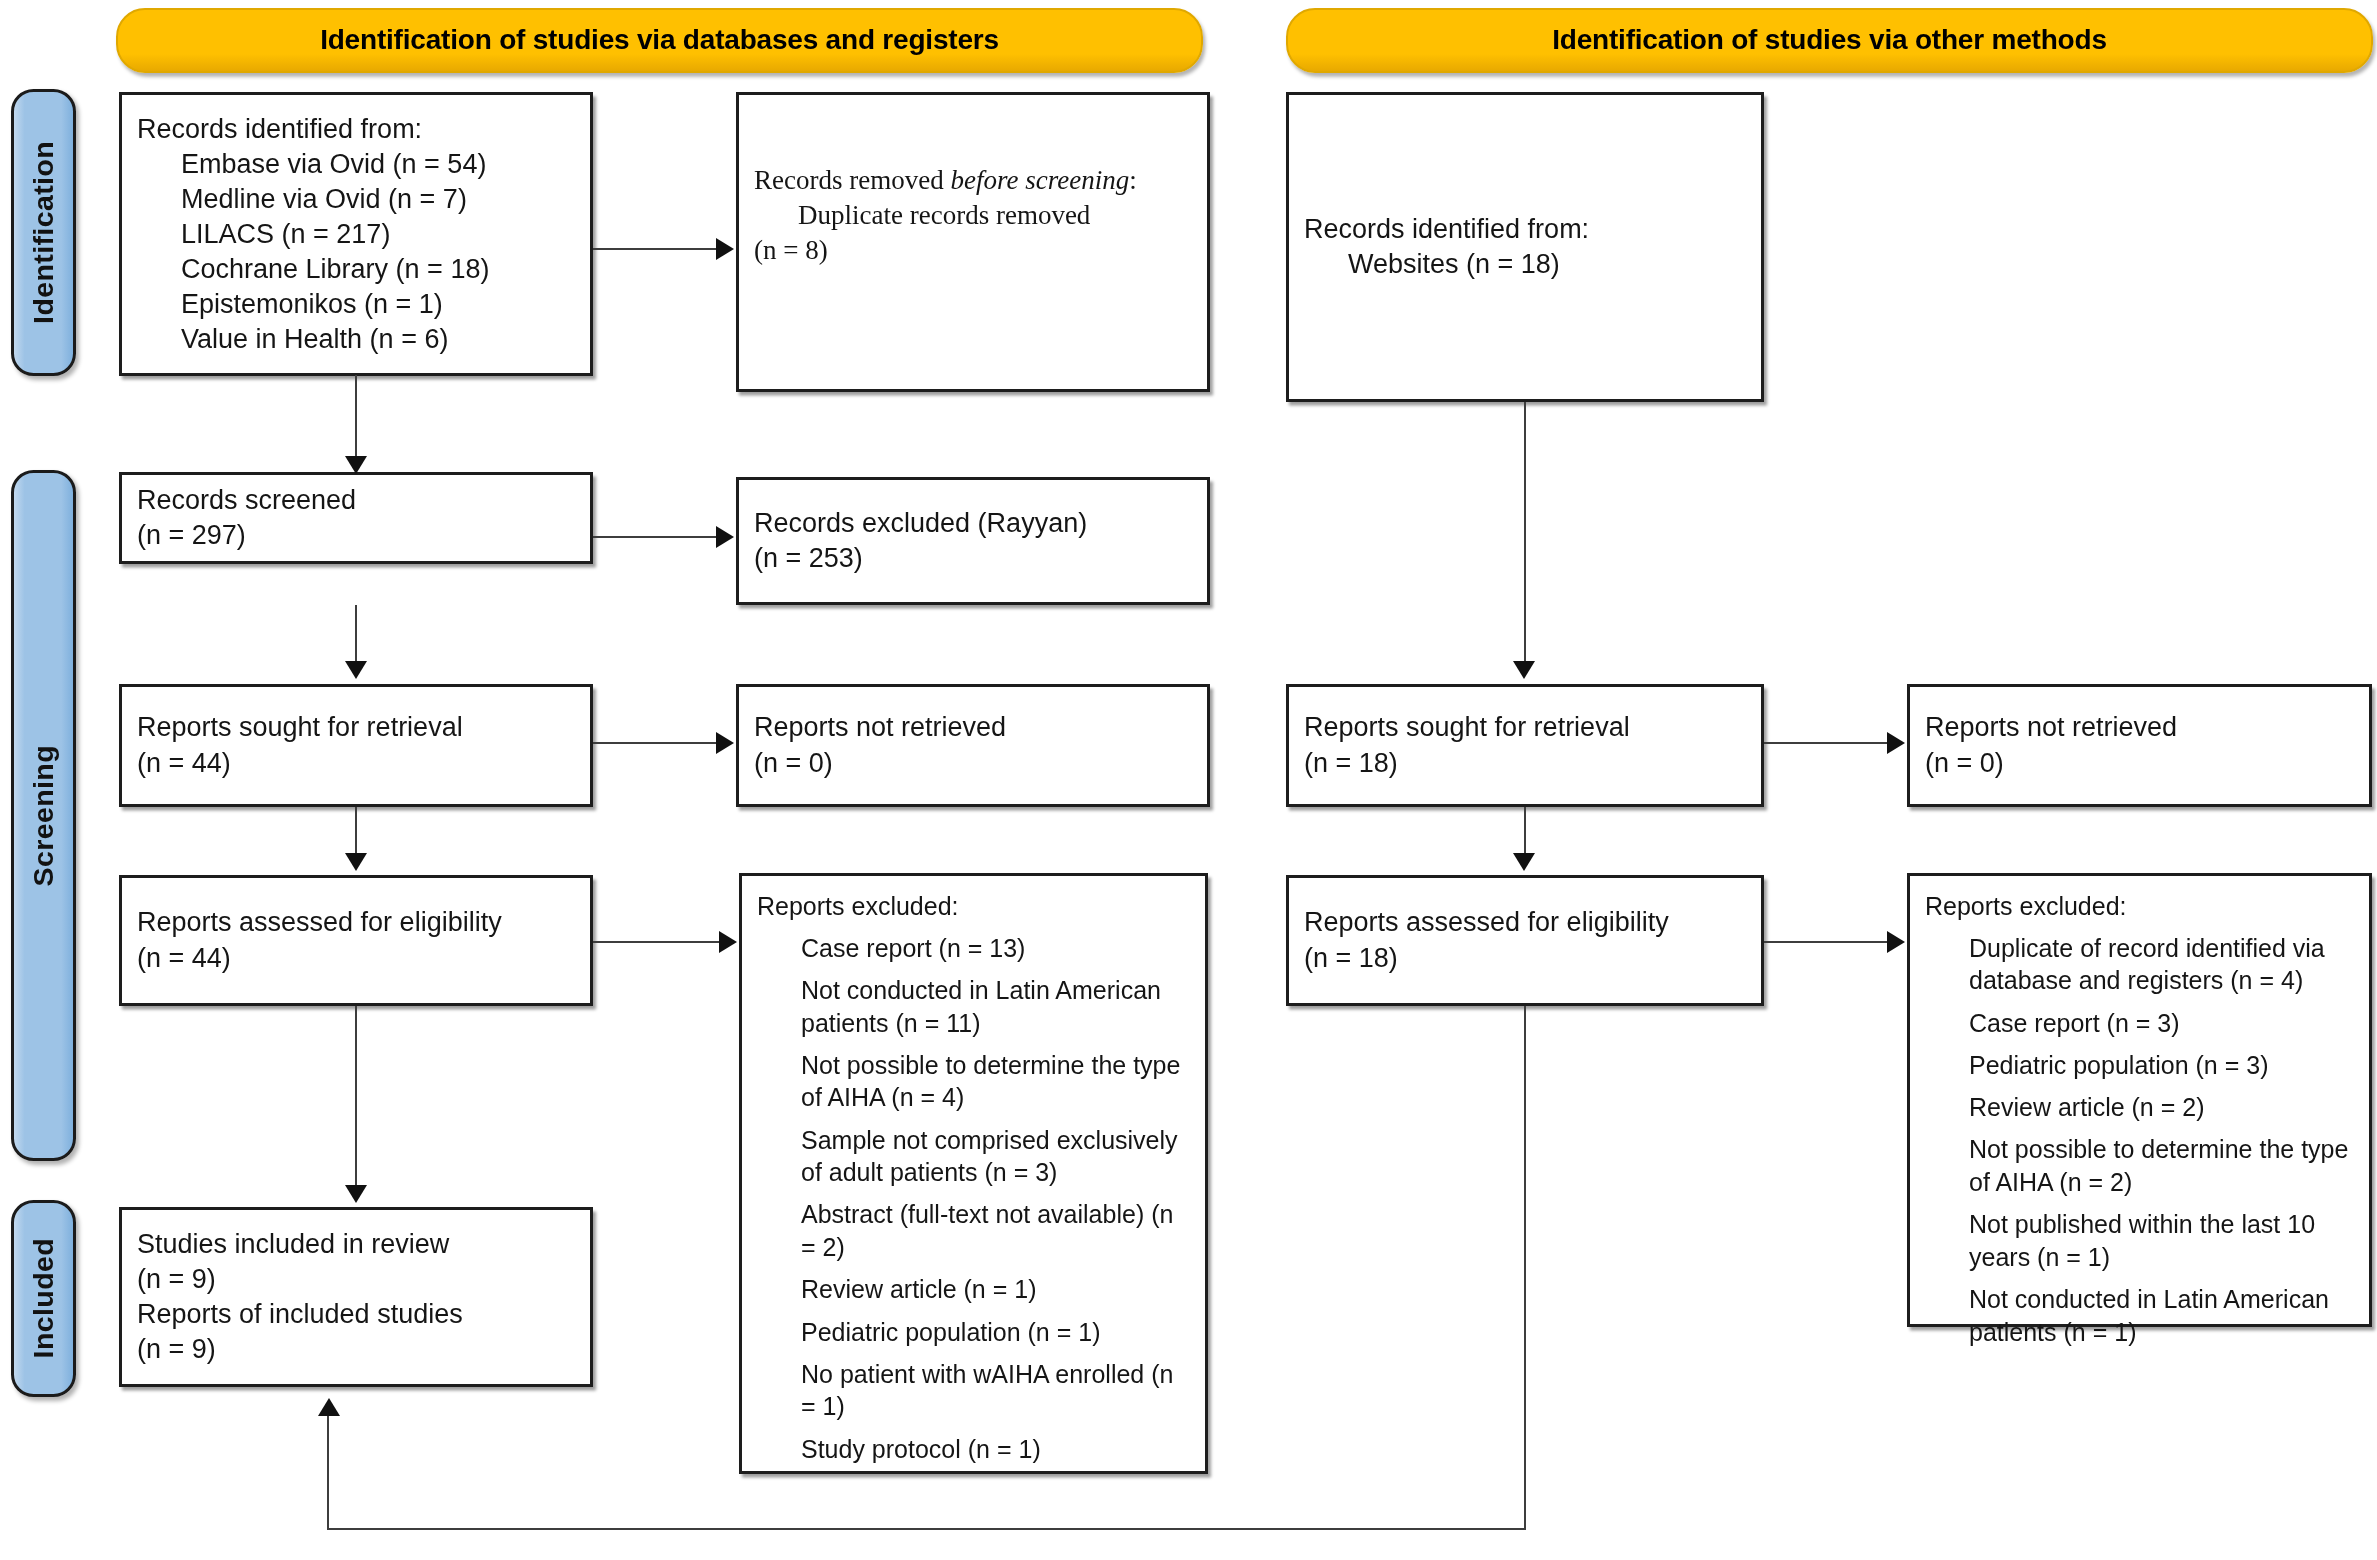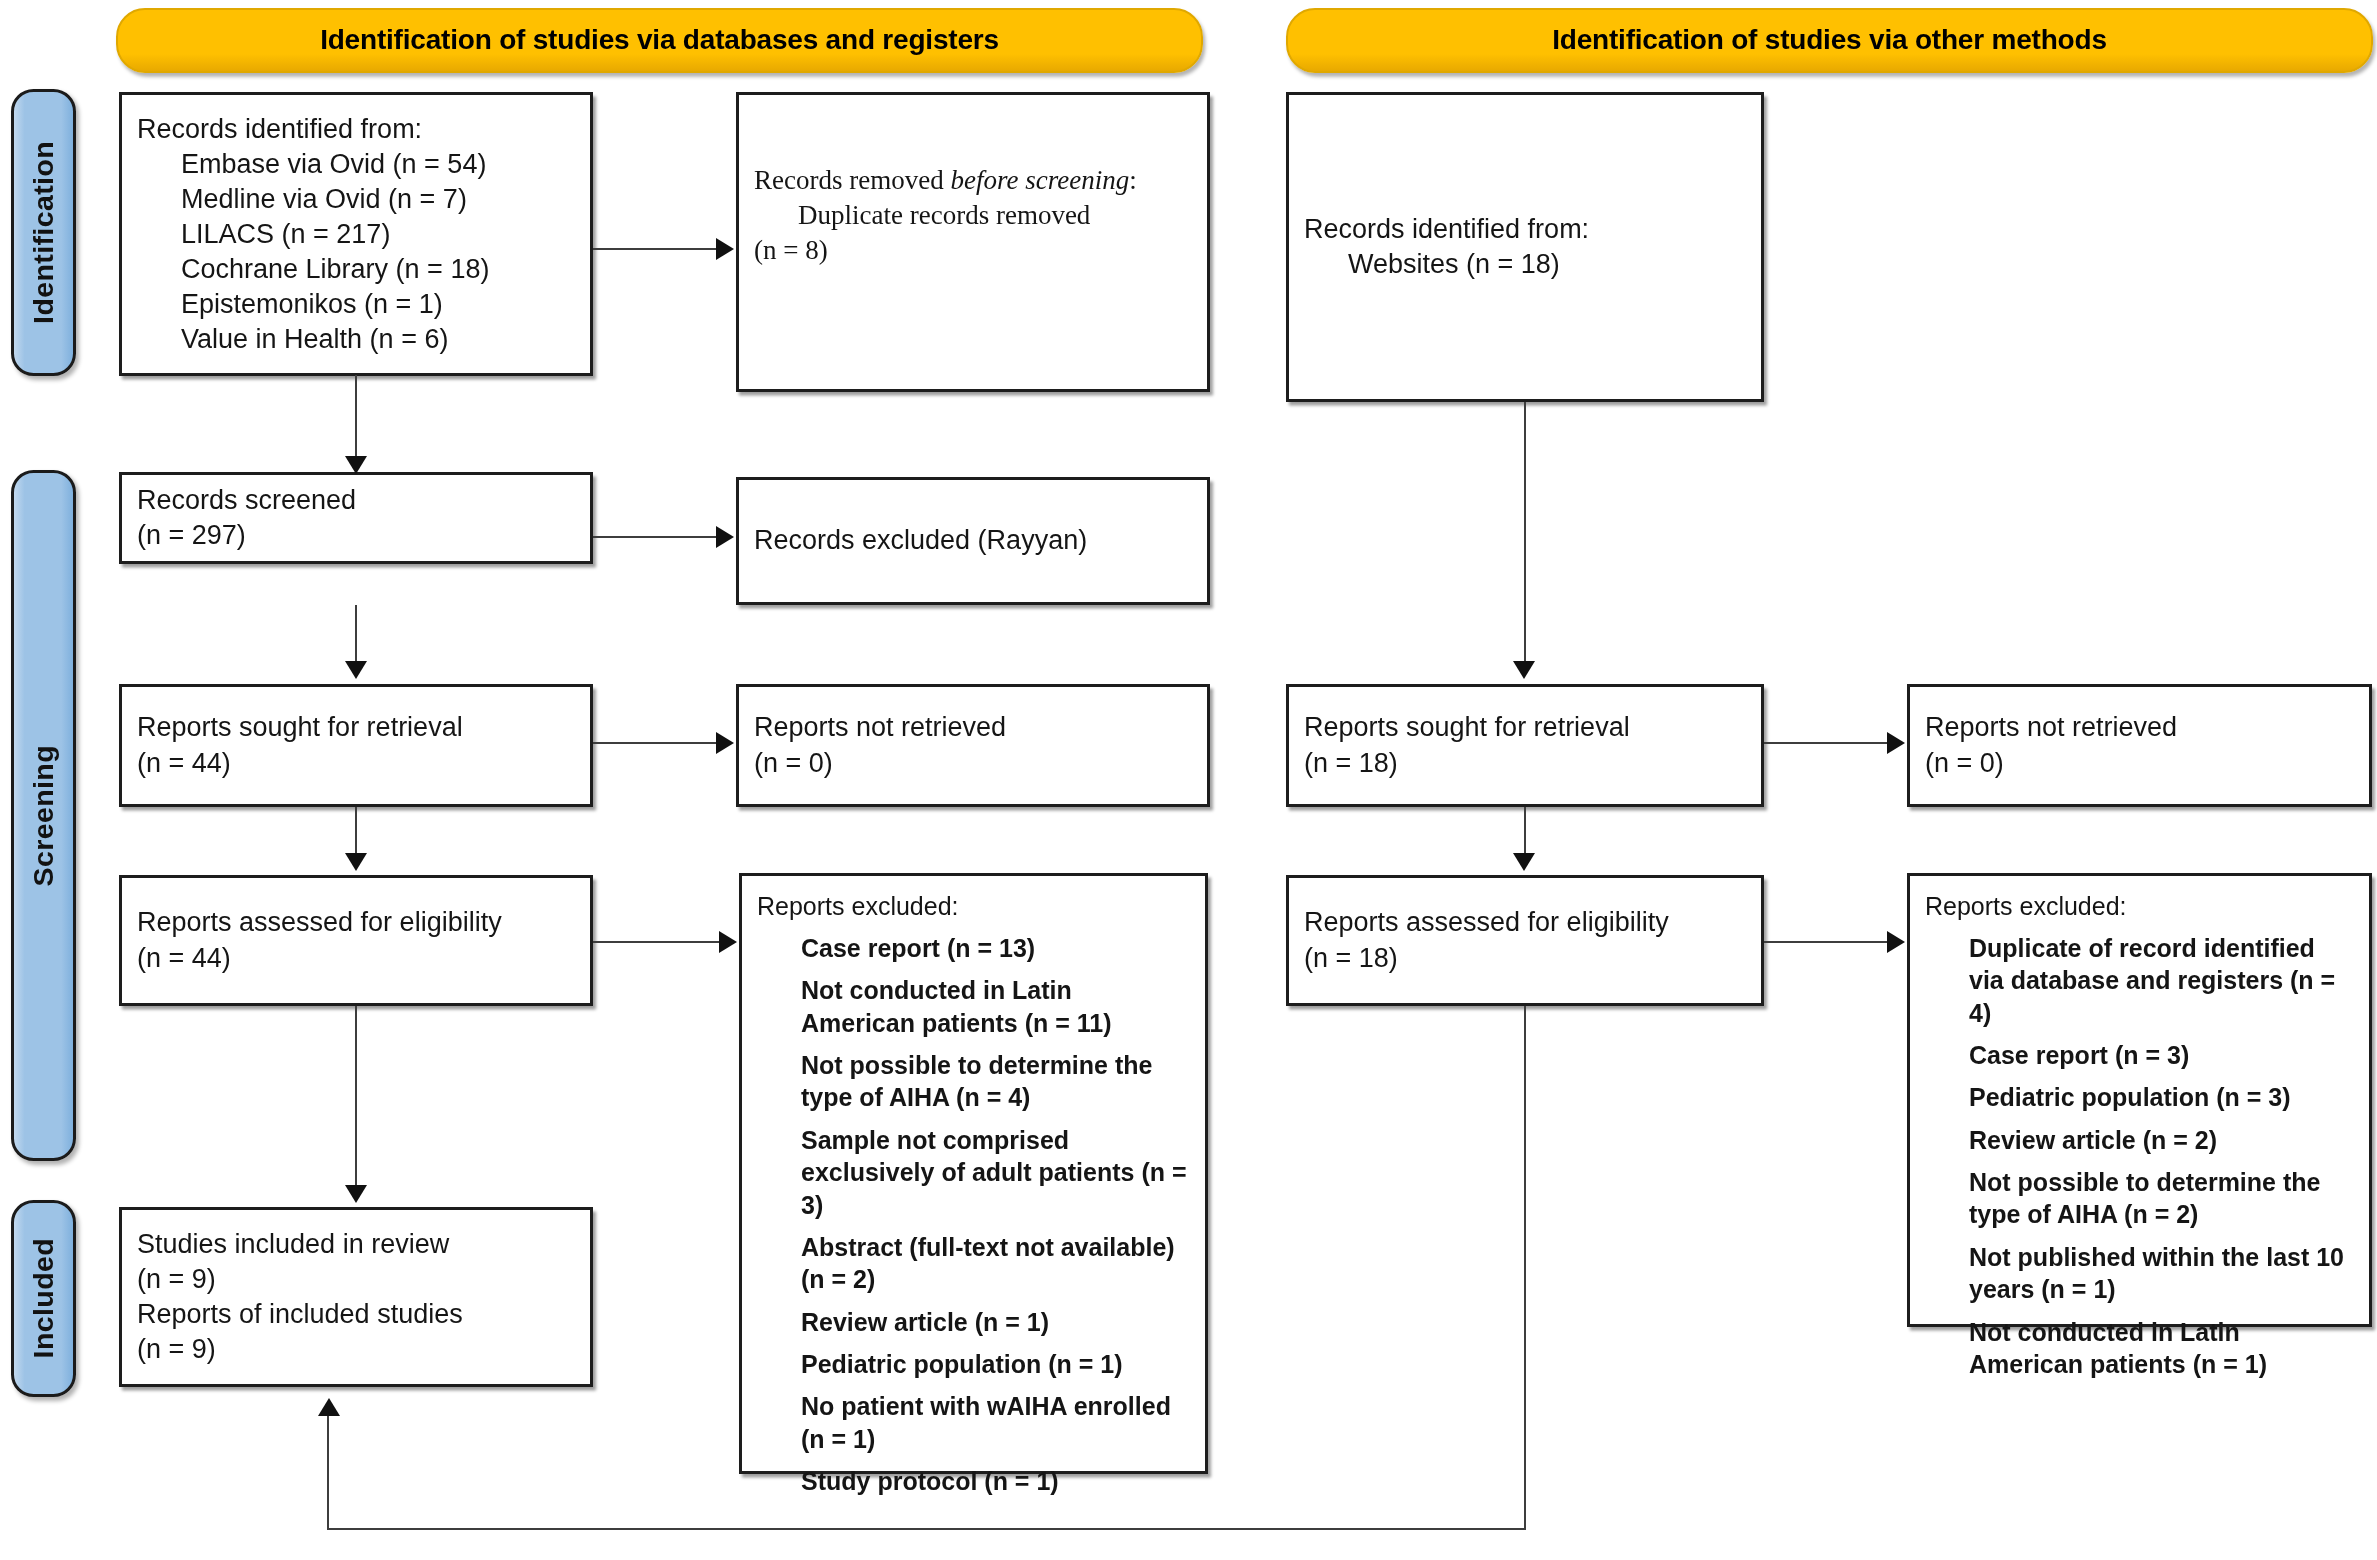--- a/index.html
+++ b/index.html
@@ -82,21 +82,20 @@
     color: #151515;
   }
   .fbox.topalign .body { padding-top: 16.5px; }
   .fbox .line { white-space: pre-wrap; }
   .fbox .line.ind1 { padding-left: 44px; text-indent: 0; }
   .fbox .italic { font-style: italic; }
 
   .fbox .excl-item {
     padding-left: 44px;
     margin-bottom: 9.8px;
-    font-weight: bold;
   }
   .fbox .excl-item:last-child { margin-bottom: 0; }
 
   
   .conn {
     position: absolute;
     background: #3d3d3d;
   }
   .conn.v { width: 2.3px; }
   .conn.h { height: 2.3px; }
@@ -168,20 +167,21 @@
   <div class="fbox" style="left:119px; top:472px; width:474px; height:92px;">
     <div class="body">
       <div class="line">Records screened</div>
       <div class="line">(n = 297)</div>
     </div>
   </div>
 
   <div class="fbox" style="left:736px; top:477px; width:474px; height:128px;">
     <div class="body">
       <div class="line">Records excluded (Rayyan)</div>
+      <div class="line">(n = 253)</div>
     </div>
   </div>
 
   <div class="fbox" style="left:119px; top:684px; width:474px; height:123px;">
     <div class="body">
       <div class="line">Reports sought for retrieval</div>
       <div class="line">(n = 44)</div>
     </div>
   </div>
 

